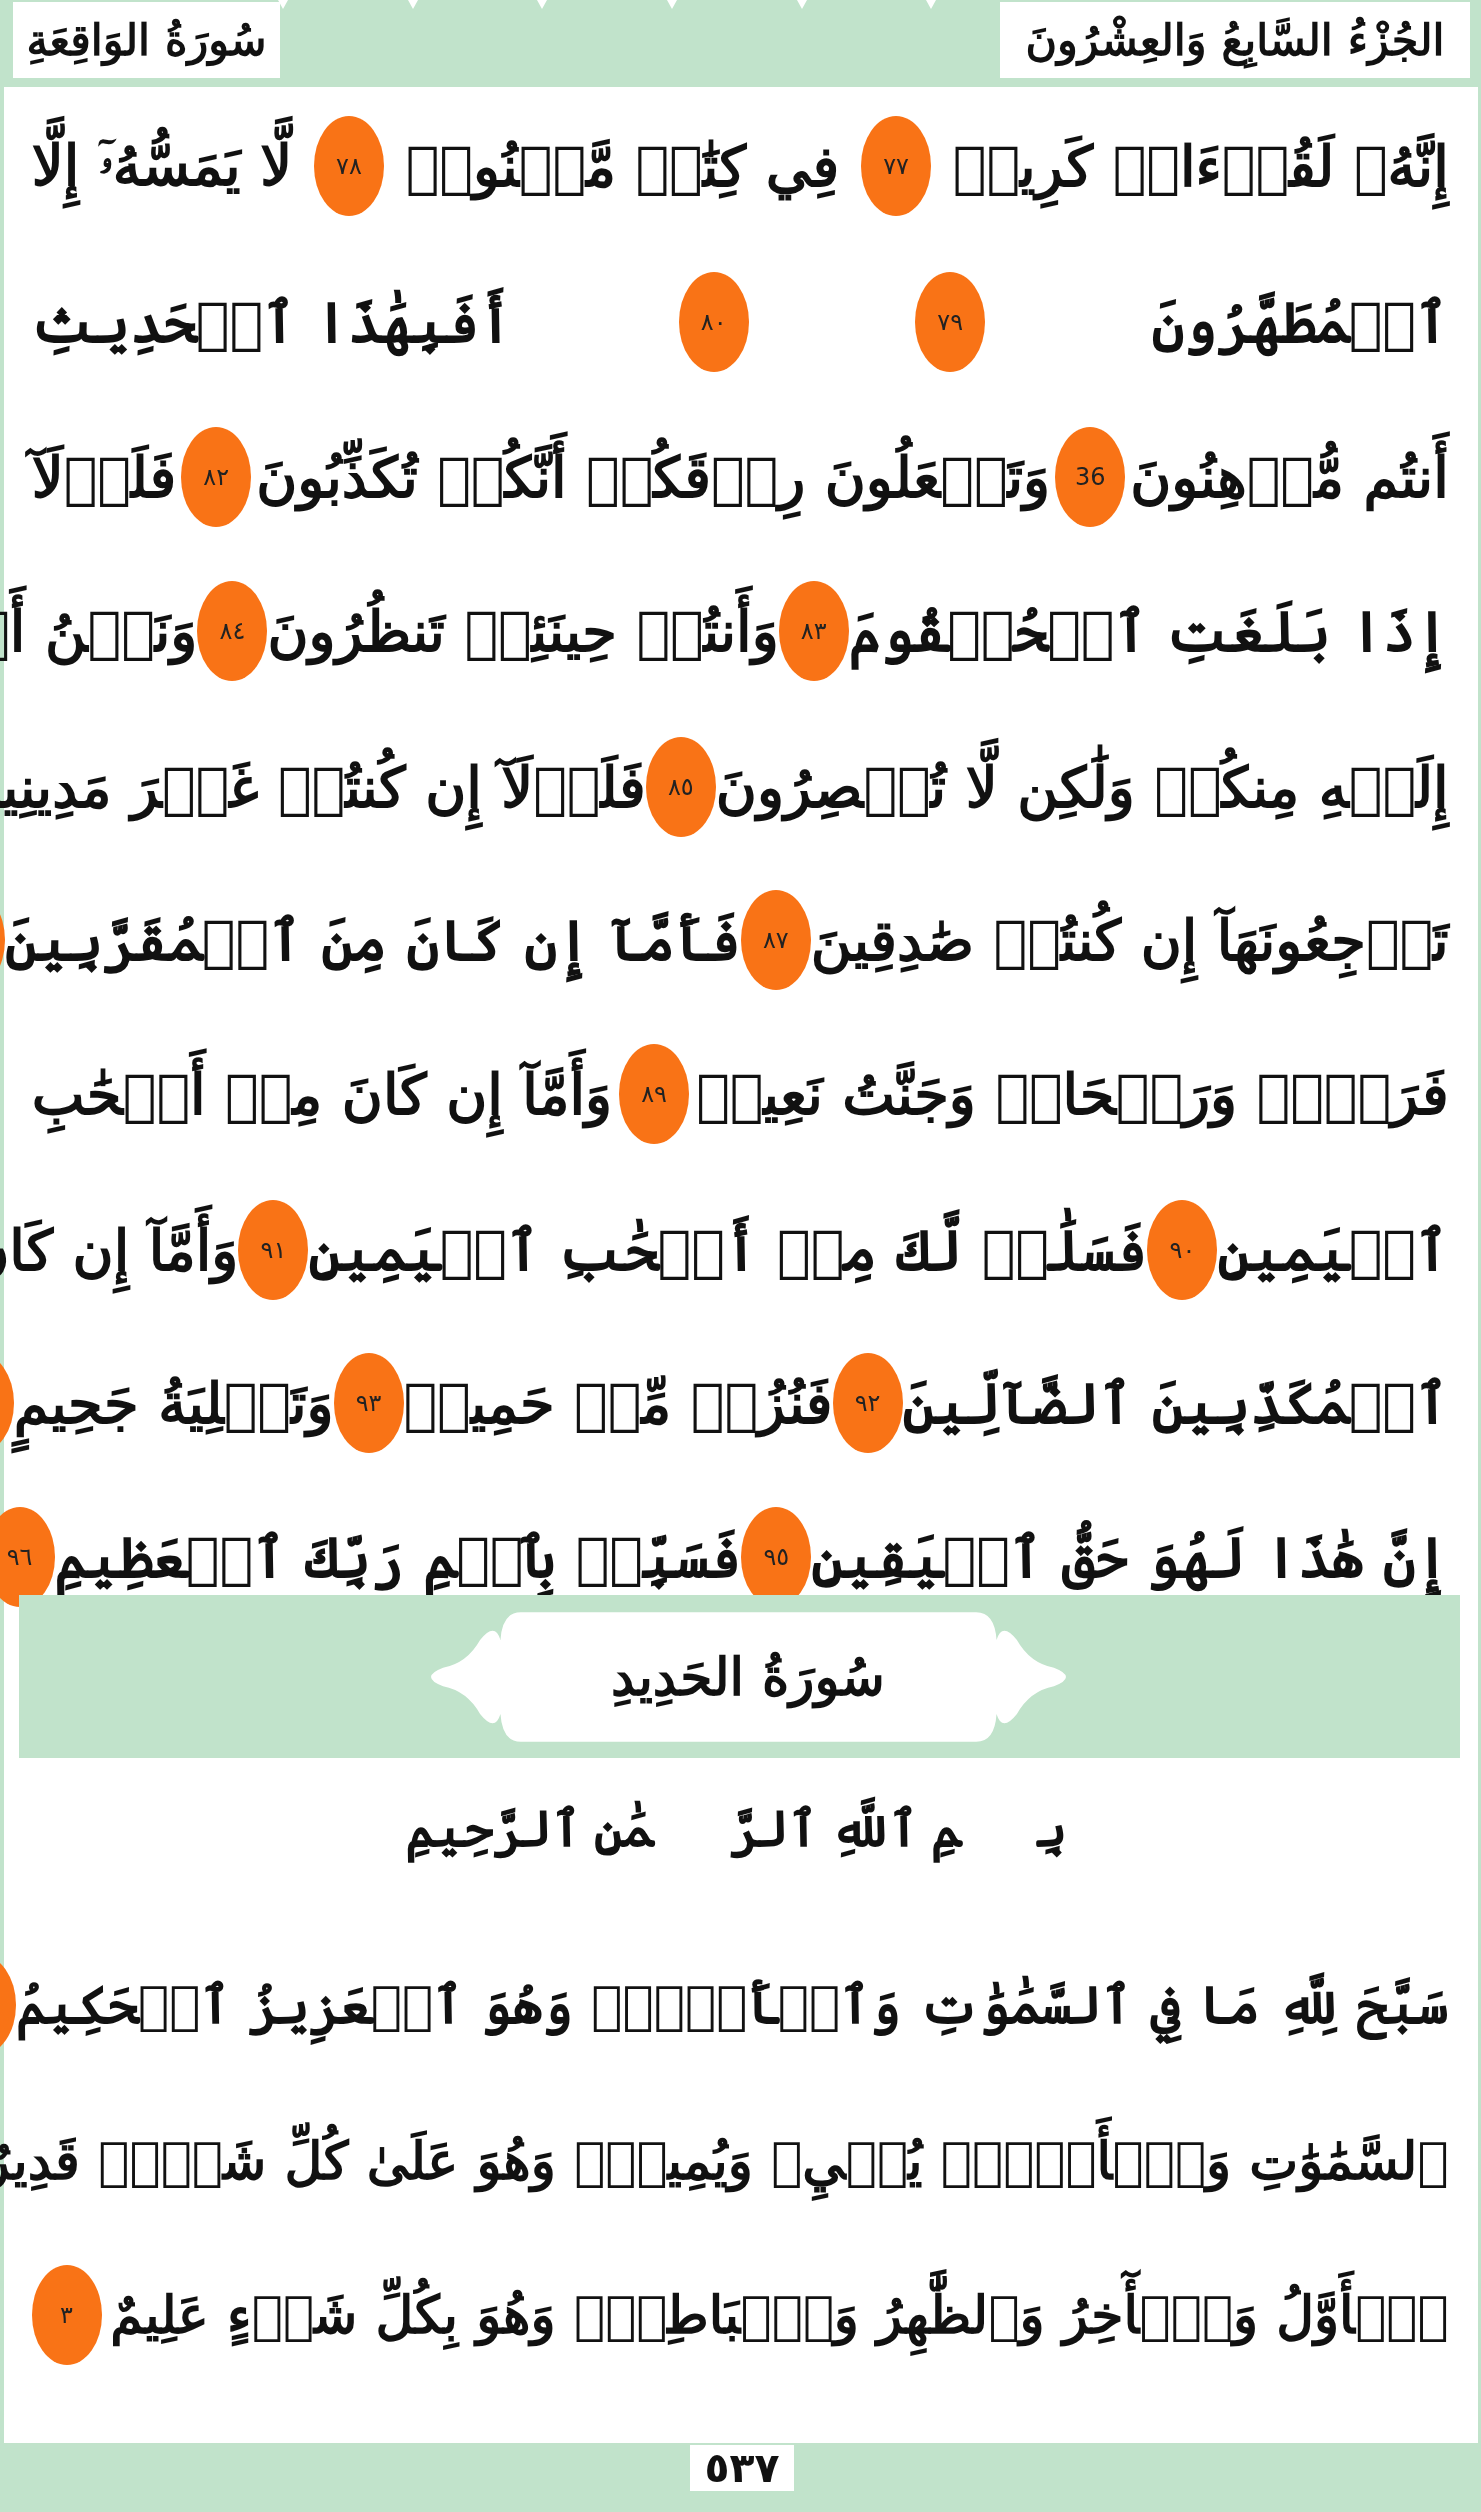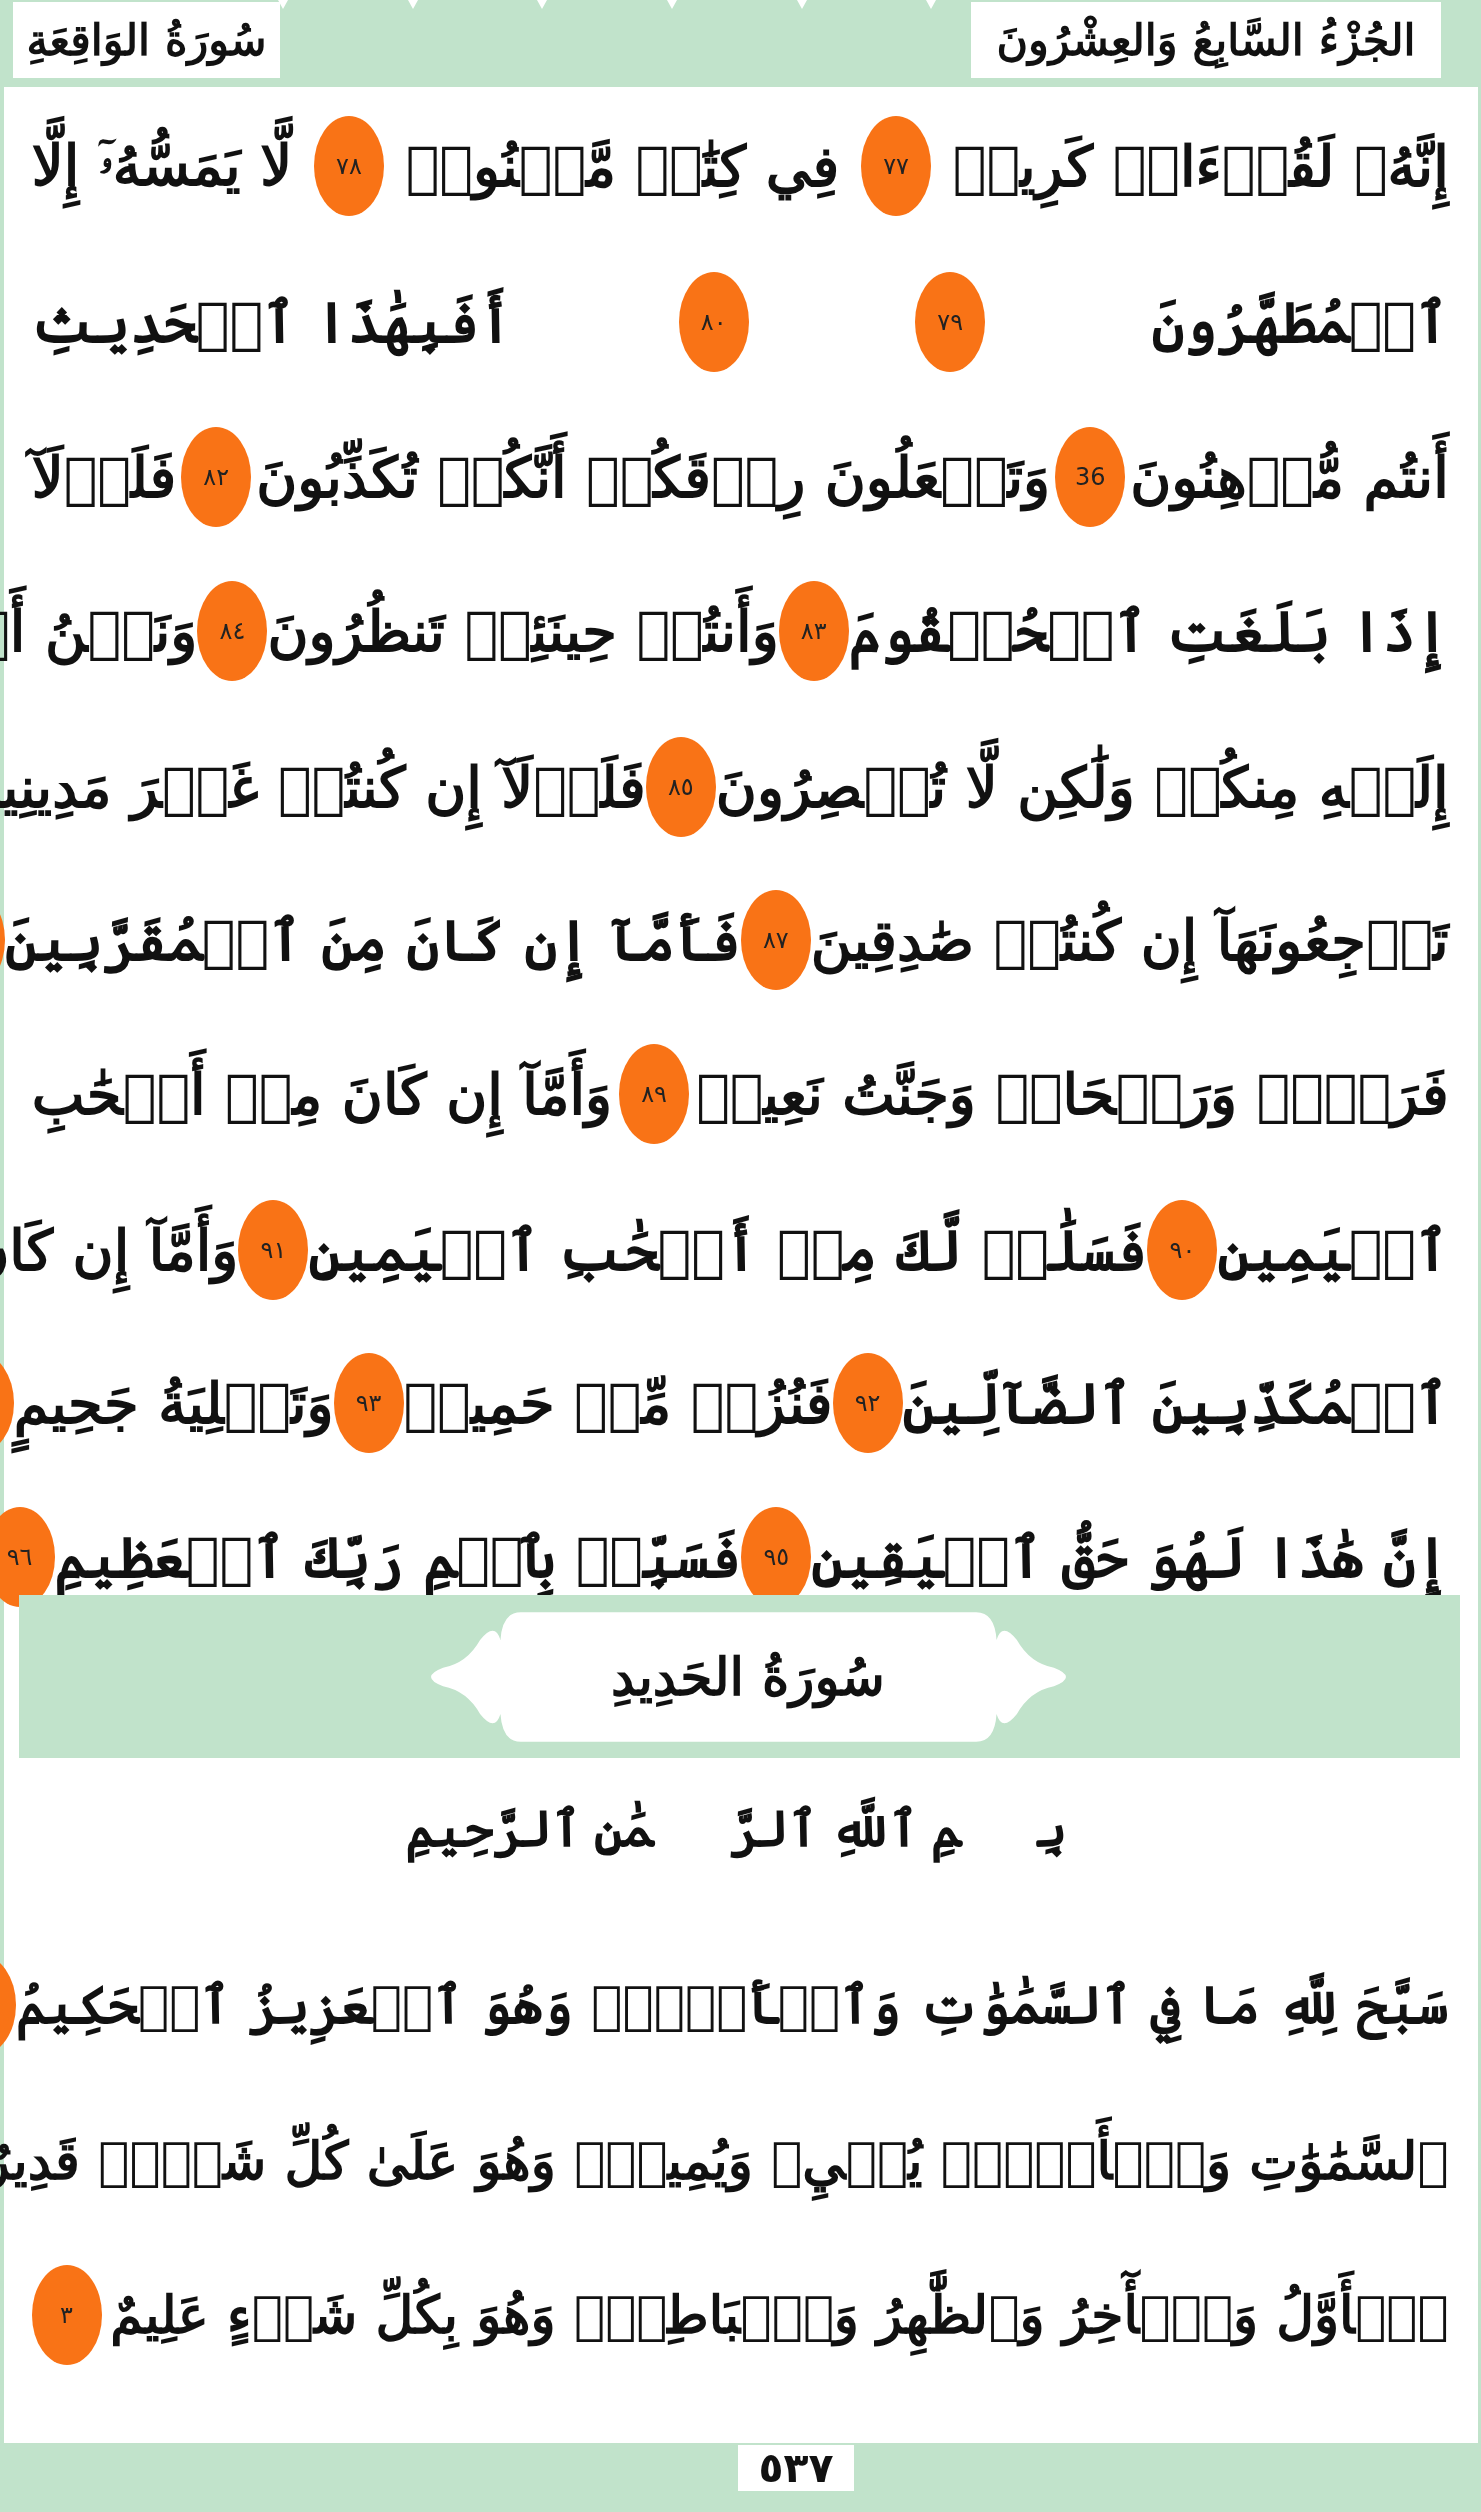--- a/index.html
+++ b/index.html
@@ -19,21 +19,21 @@
       position: absolute; top: 0; width: 0; height: 0;
       border-left: 5.6px solid transparent; border-right: 5.6px solid transparent;
       border-top: 9.3px solid #ffffff;
     }
     .hdr-box {
       position: absolute; top: 1.9px; height: 76px; background: #fff;
       display: flex; align-items: center; justify-content: center;
       direction: rtl;
       font-family: "DejaVu Serif", serif; font-size: 43px; font-weight: bold;
     }
-    .hdr-juz { left: 971px; width: 470px; }
+    .hdr-juz { left: 1000px; width: 470px; }
     .hdr-surah { left: 13px; width: 267px; }
 
     .page {
       position: absolute; left: 3.7px; top: 87px; width: 1474px; height: 2356px;
       background: #fff;
     }
     .line {
       position: absolute; left: 28px; width: 1417px; height: 139px;
       direction: rtl;
       display: flex; align-items: center; justify-content: space-between;
@@ -64,24 +64,24 @@
     .basmala {
       position: absolute; left: 28px; top: 1769px; width: 1417px; height: 120px;
       display: flex; align-items: center; justify-content: center; direction: rtl;
       font-family: Liberation Serif, serif; font-size: 50px; font-weight: bold;
     }
     .footer {
       position: absolute; left: 0; top: 2443px; width: 1482px; height: 69px;
       background: #c1e3cb;
     }
     .page-number {
-      position: absolute; left: 690px; top: 1.9px; width: 116px; height: 46px;
+      position: absolute; left: 690px; top: 1.9px; width: 104px; height: 46px;
       background: #fff;
       display: flex; align-items: center; justify-content: center;
-      font-family: "DejaVu Sans", sans-serif; font-size: 41px; font-weight: bold; margin-left: 48px;
+      font-family: "DejaVu Sans", sans-serif; font-size: 41px; font-weight: bold;
     }
   </style>
 </head>
 <body>
 
 <div class="header">
   <div class="header-notches">
     <span style="left:0px"></span>
       <span style="left:130px"></span>
       <span style="left:259px"></span>

